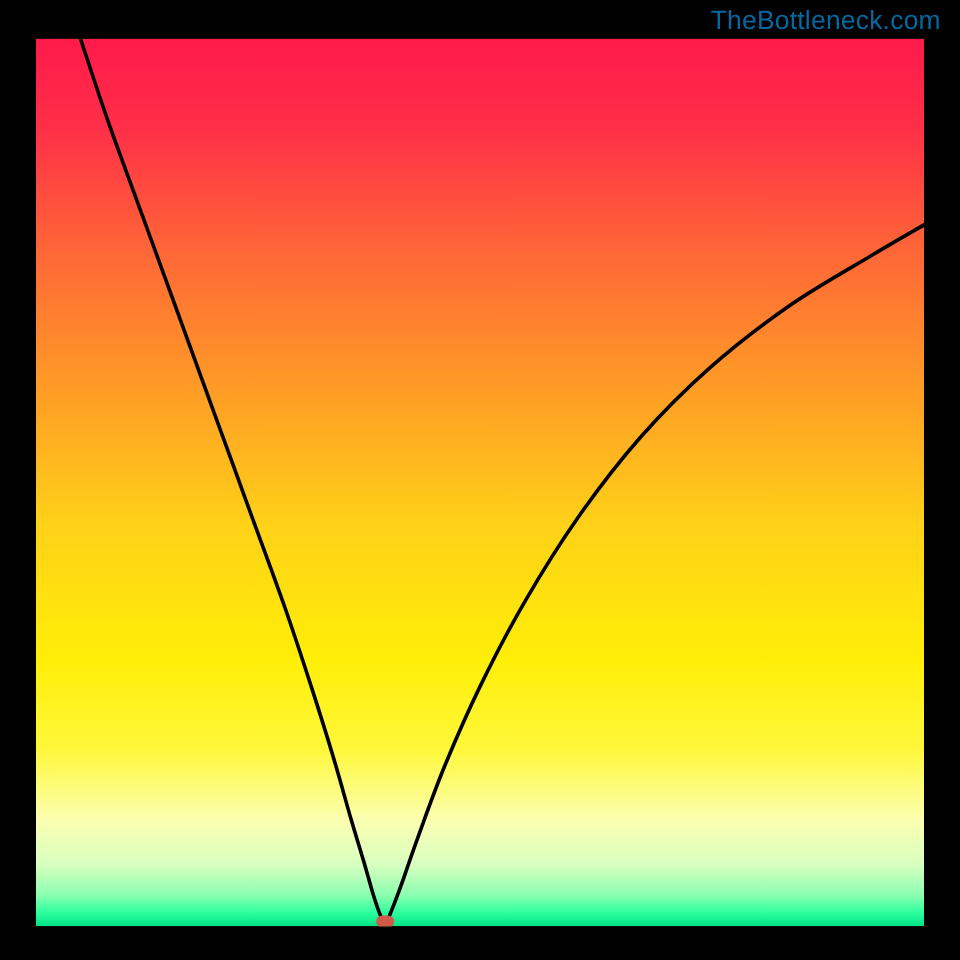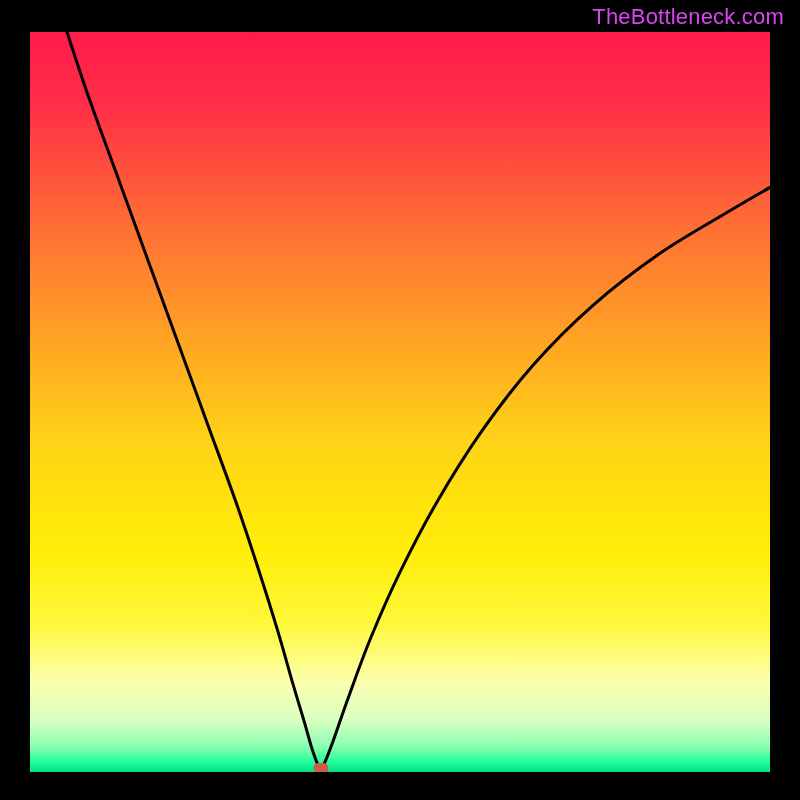--- a/index.html
+++ b/index.html
@@ -41,21 +41,21 @@
     position: absolute;
     width: 15px;
     height: 10px;
     border-radius: 5px;
     transform: translate(-50%, -50%);
   }
   .watermark {
     position: absolute;
     top: 4px;
     right: 16px;
-    color: #d946ef;
+    color: #0369a1;
     font-size: 22px;
     font-weight: 500;
     letter-spacing: 0.2px;
   }
 </style>
 </head>
 <body>
 
 <div class="frame">
   <div class="plot-area">

